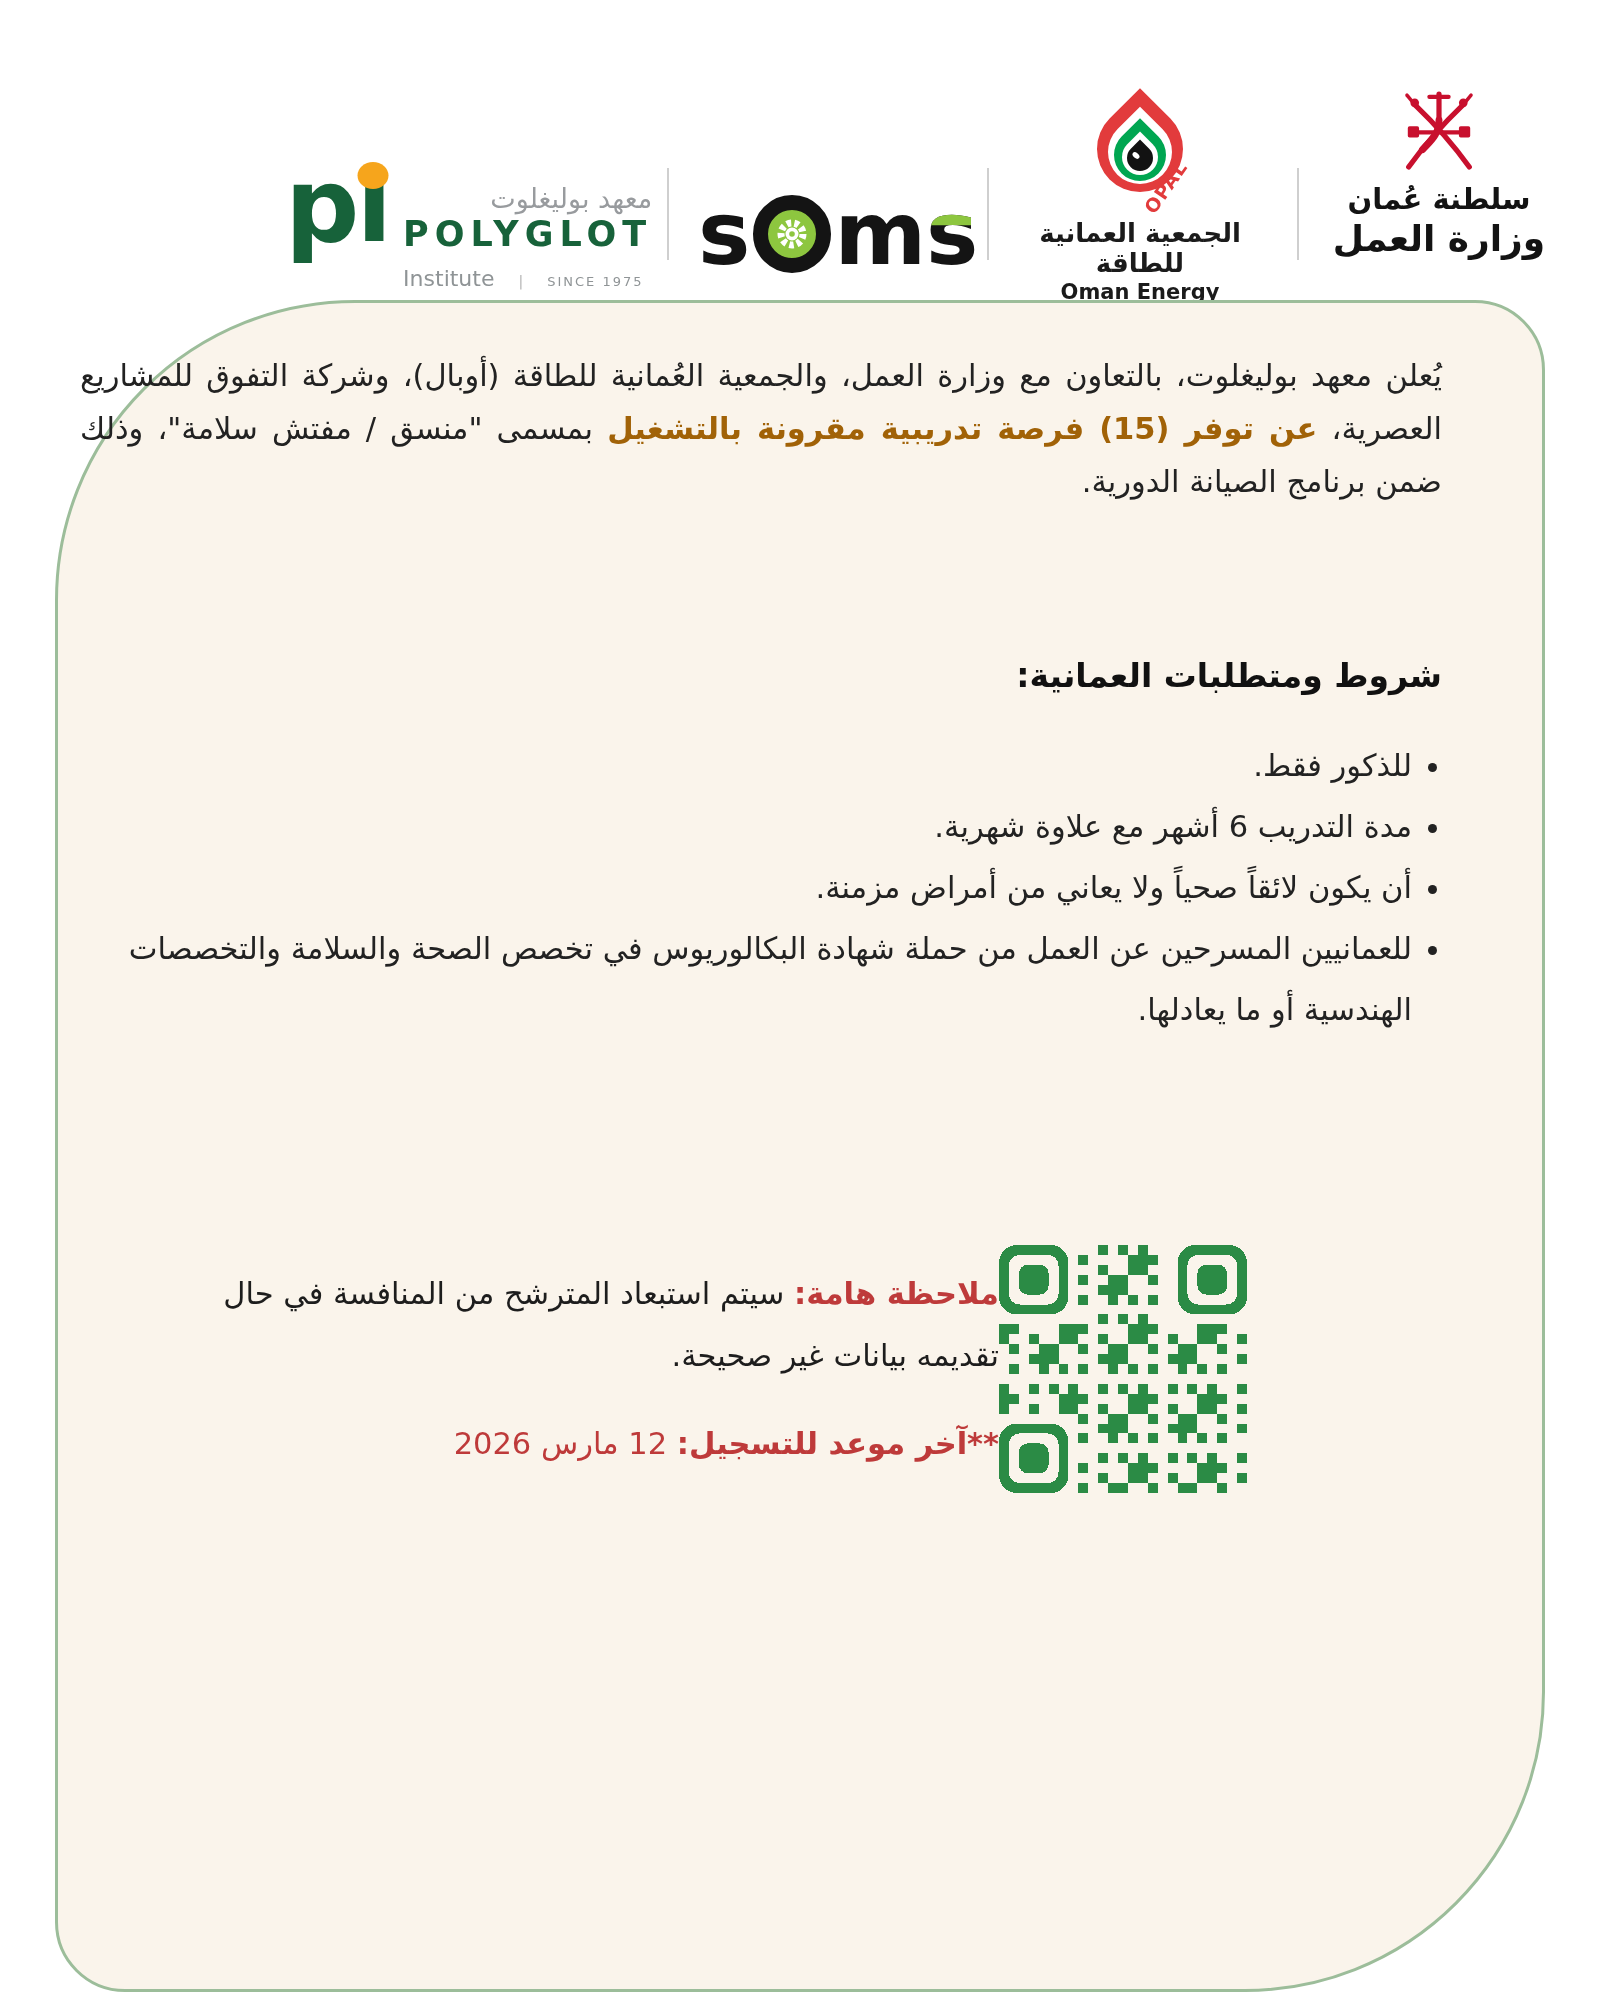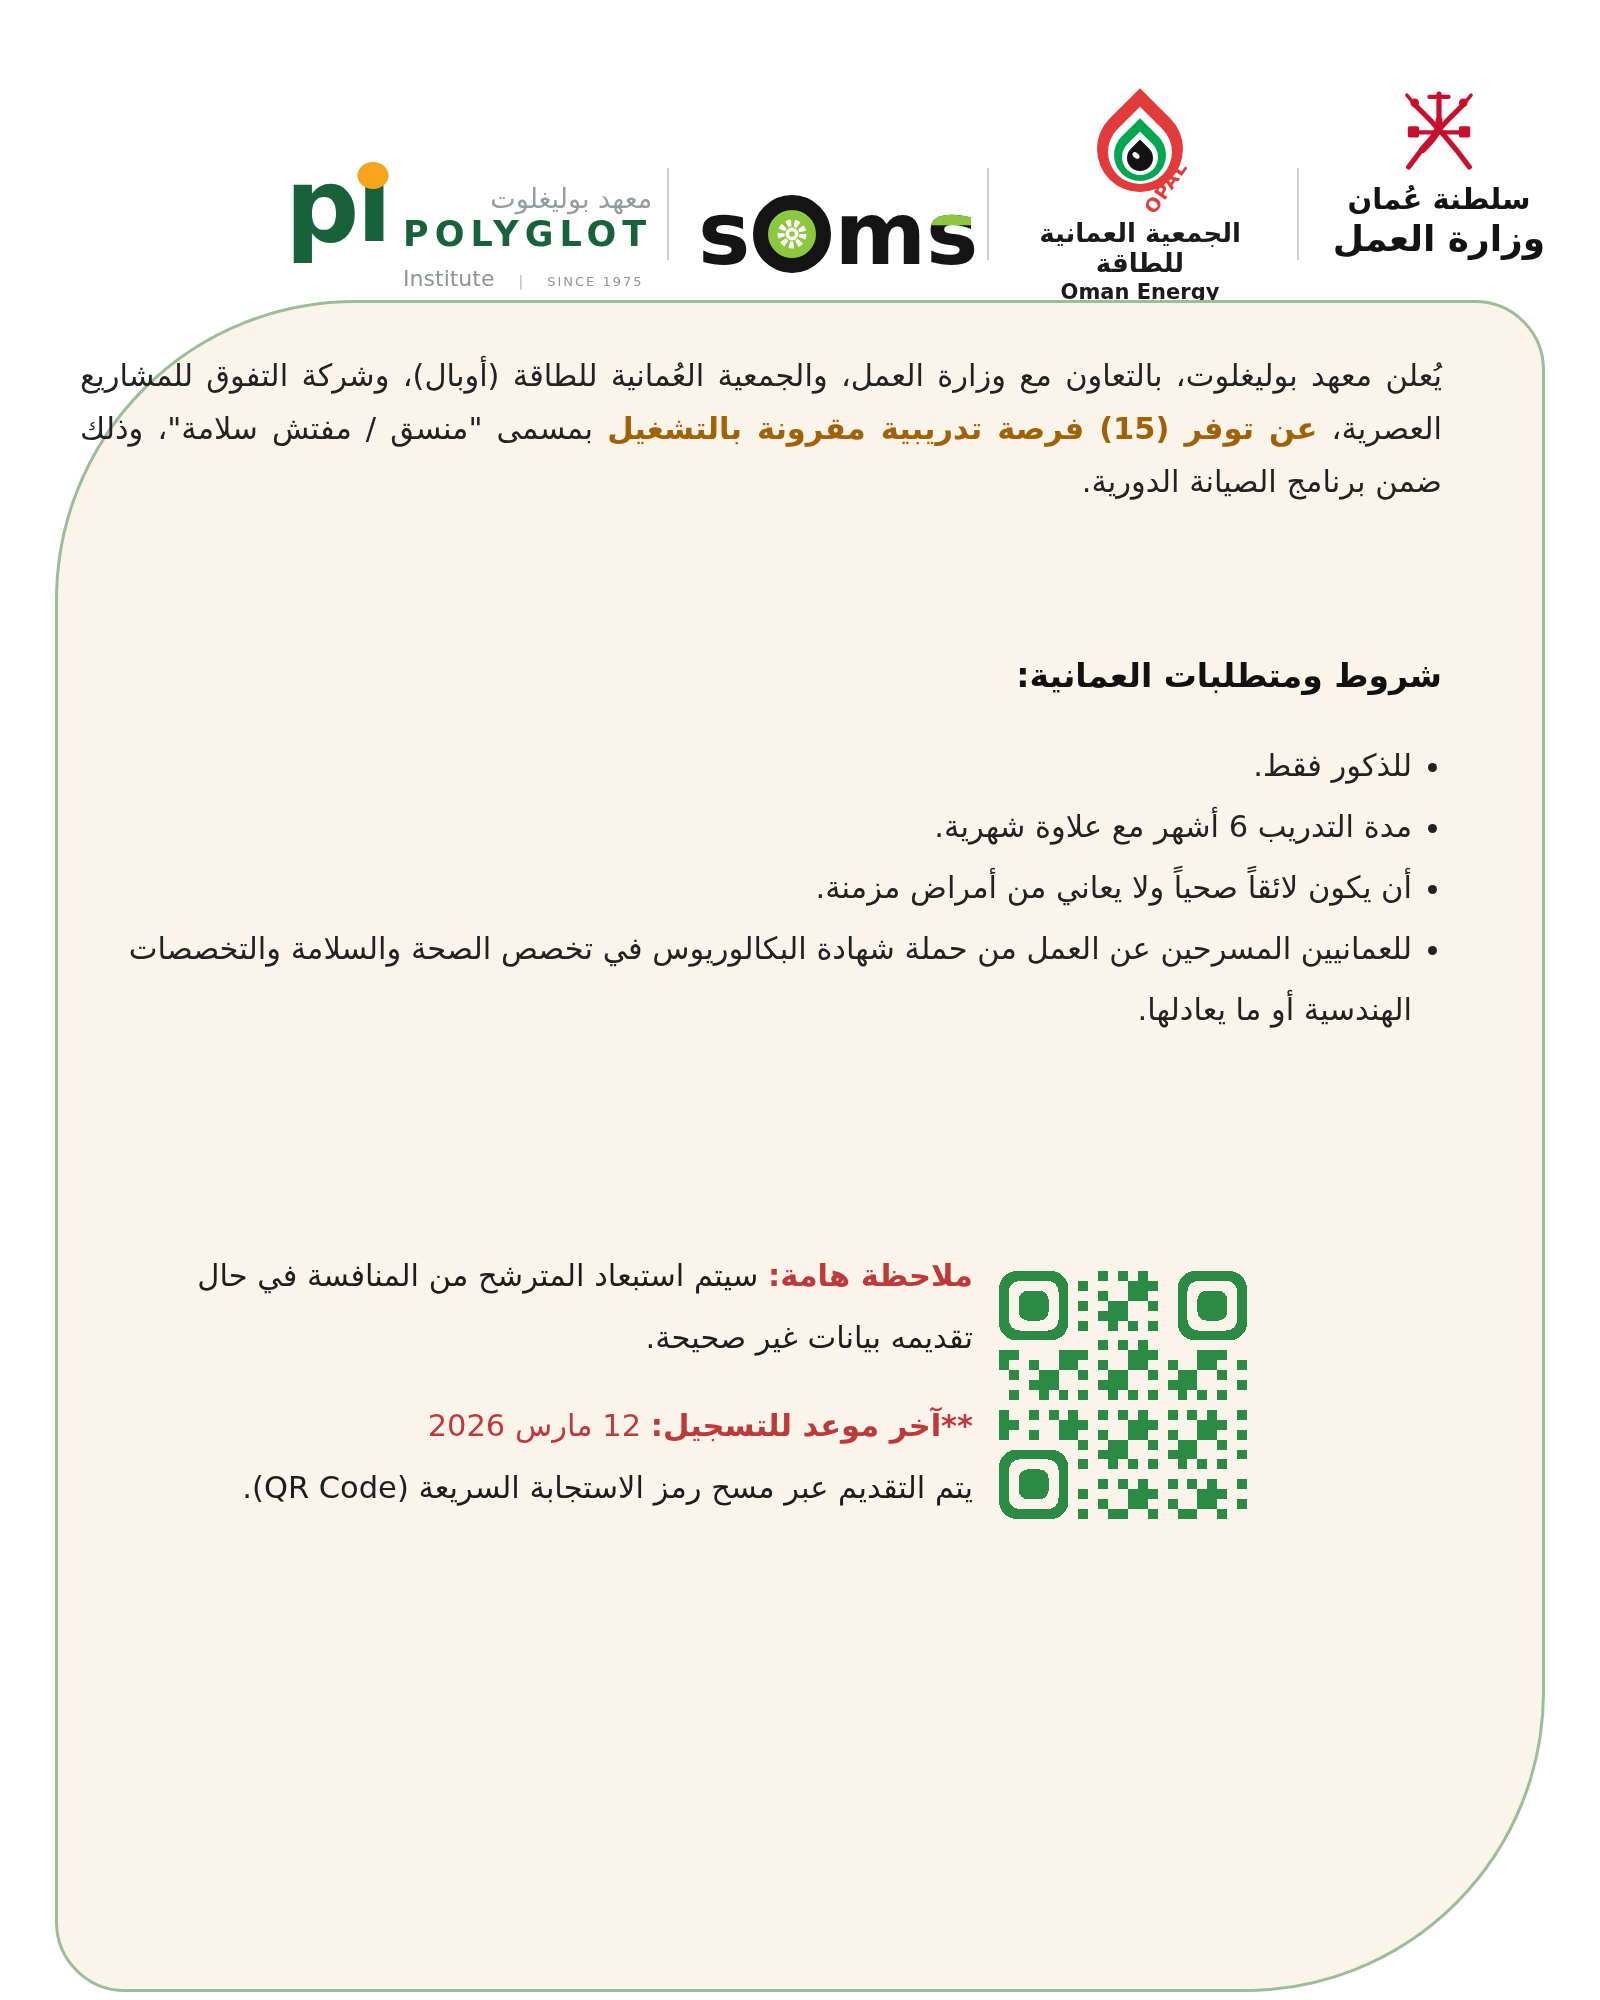--- a/index.html
+++ b/index.html
@@ -58,21 +58,21 @@
   .title-circle{position:absolute;right:-24px;top:-18px;width:94px;height:94px;border-radius:50%;background:#F3E4B5;z-index:0;}
   .title-text{position:relative;z-index:1;}
 
   .intro{margin-top:46px;font-size:30.5px;line-height:53px;text-align:justify;}
   .intro b{font-weight:800;color:#a16207;}
 
   .req-heading{margin-top:148px;font-size:33px;font-weight:800;color:#111;}
   ul.reqs{margin:40px 0 0 0;padding:0 30px 0 0;}
   ul.reqs li{font-size:30.5px;line-height:61px;}
 
-  .bottom{margin-top:205px;margin-left:0;margin-right:195px;display:flex;align-items:flex-end;gap:26px;}
+  .bottom{margin-top:205px;margin-left:0;margin-right:195px;display:flex;align-items:center;}
   .qr{width:248px;height:248px;flex:0 0 auto;}
   .qr svg{width:248px;height:248px;display:block;}
   .notes{width:810px;text-align:right;font-size:30.5px;line-height:62px;color:#1d1d1d;}
   .red-b{color:#BE3A3A;font-weight:800;}
   .red-r{color:#BE3A3A;}
   .deadline{margin-top:26px;}
 </style>
 </head>
 <body>
 
@@ -342,18 +342,17 @@
             <rect x="2" y="20" width="3" height="3" rx="0.9" fill="#2B8B45"></rect>
           </svg>
       </div>
       <div class="notes">
         <div>
           <span class="red-b">ملاحظة هامة:</span><span> سيتم استبعاد المترشح من المنافسة في حال تقديمه بيانات غير صحيحة.</span>
         </div>
         <div class="deadline">
           <span class="red-b">**آخر موعد للتسجيل:</span><span class="red-r"> 12 مارس 2026</span>
         </div>
-        <div>يتم التقديم عبر مسح رمز الاستجابة السريعة (QR Code).</div>
       </div>
     </div>
 
   </div>
 </div>
 
 </body></html>

